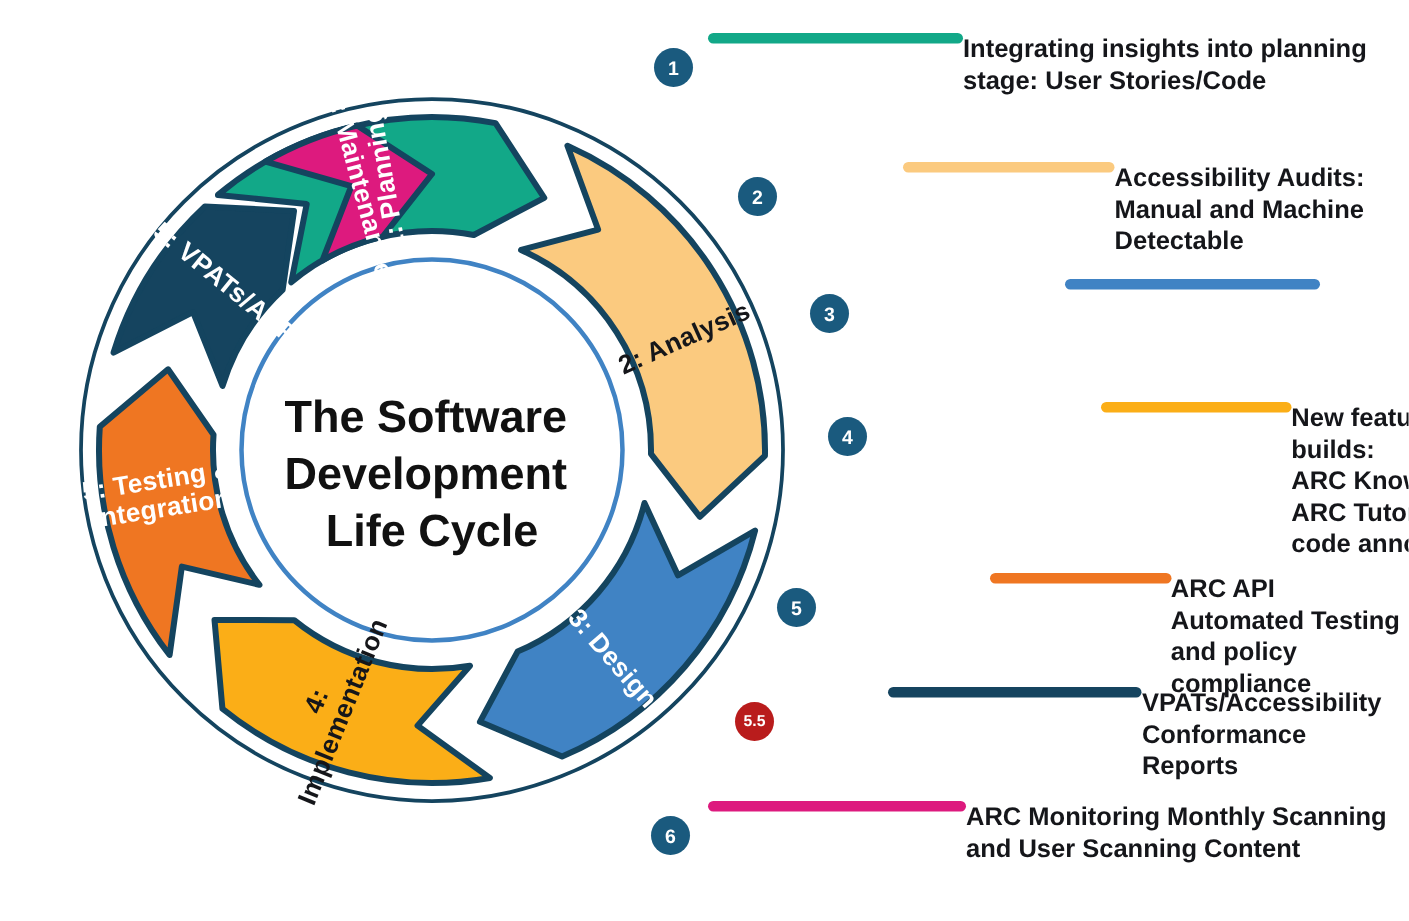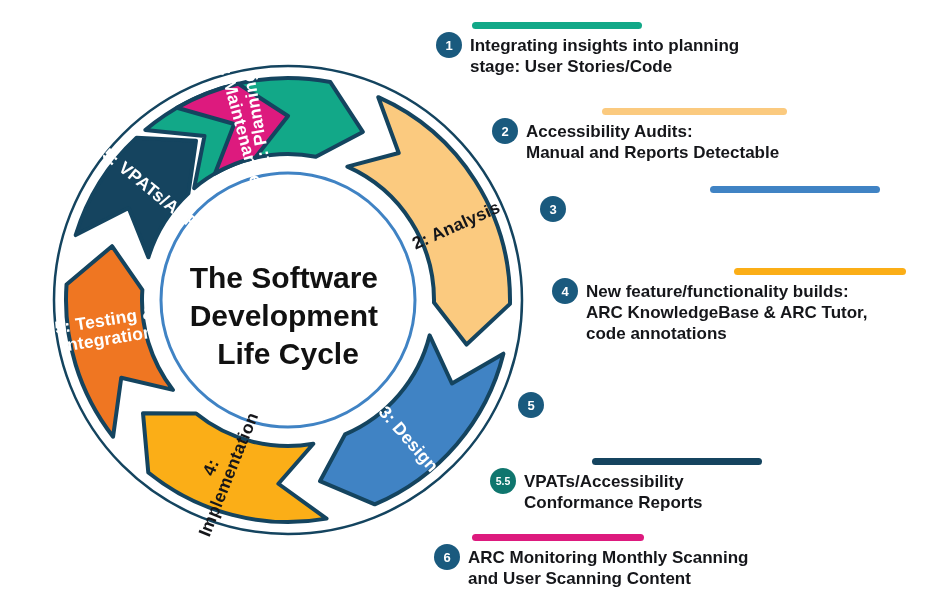--- a/index.html
+++ b/index.html
@@ -74,21 +74,21 @@
     display: flex;
     align-items: center;
     justify-content: center;
     line-height: 1;
     margin-top: 10px;
   }
   .legend-badge.small-num { font-size: 10.5px; }
   .legend-body {
     margin-left: 8px;
     display: flex;
-    flex-direction: column;
+    flex-direction: row;
     justify-content: center;
   }
   .legend-bar {
     height: 7px;
     border-radius: 4px;
     margin-bottom: 6px;
     margin-left: 2px;
   }
   .legend-text {
     font-family: "Liberation Sans", sans-serif;
@@ -151,43 +151,48 @@
           <div class="legend-bar" style="width: 170px; margin-left: 2px; background: rgb(18, 168, 136);"></div>
           <div class="legend-text">Integrating insights into planning
 stage: User Stories/Code</div>
         </div>
       </div>
       <div class="legend-item" style="top: 108px; left: 62px;">
         <div class="legend-badge" style="background: rgb(26, 90, 126);">2</div>
         <div class="legend-body">
           <div class="legend-bar" style="width: 185px; margin-left: 76px; background: rgb(251, 202, 127);"></div>
           <div class="legend-text">Accessibility Audits:
-Manual and Reports Detectable</div>
+Manual and Machine Detectable</div>
         </div>
       </div>
       <div class="legend-item" style="top: 186px; left: 110px;">
         <div class="legend-badge" style="background: rgb(26, 90, 126);">3</div>
         <div class="legend-body">
           <div class="legend-bar" style="width: 170px; margin-left: 136px; background: rgb(64, 131, 196);"></div>
         </div>
       </div>
       <div class="legend-item" style="top: 268px; left: 122px;">
         <div class="legend-badge" style="background: rgb(26, 90, 126);">4</div>
         <div class="legend-body">
           <div class="legend-bar" style="width: 172px; margin-left: 148px; background: rgb(251, 174, 23);"></div>
           <div class="legend-text">New feature/functionality builds:
 ARC KnowledgeBase &amp; ARC Tutor,
 code annotations</div>
         </div>
       </div>
       <div class="legend-item" style="top: 382px; left: 88px;">
         <div class="legend-badge" style="background: rgb(26, 90, 126);">5</div>
+        <div class="legend-body">
+          <div class="legend-bar" style="width: 172px; margin-left: 108px; background: rgb(239, 118, 34);"></div>
+          <div class="legend-text">ARC API Automated Testing
+and policy compliance</div>
+        </div>
       </div>
       <div class="legend-item" style="top: 458px; left: 60px;">
-        <div class="legend-badge small-num" style="background: #0f766e;">5.5</div>
+        <div class="legend-badge small-num" style="background: #b91c1c;">5.5</div>
         <div class="legend-body">
           <div class="legend-bar" style="width: 170px; margin-left: 68px; background: rgb(21, 68, 95);"></div>
           <div class="legend-text">VPATs/Accessibility
 Conformance Reports</div>
         </div>
       </div>
       <div class="legend-item" style="top: 534px; left: 4px;">
         <div class="legend-badge" style="background: rgb(26, 90, 126);">6</div>
         <div class="legend-body">
           <div class="legend-bar" style="width: 172px; margin-left: 4px; background: rgb(221, 26, 126);"></div>

